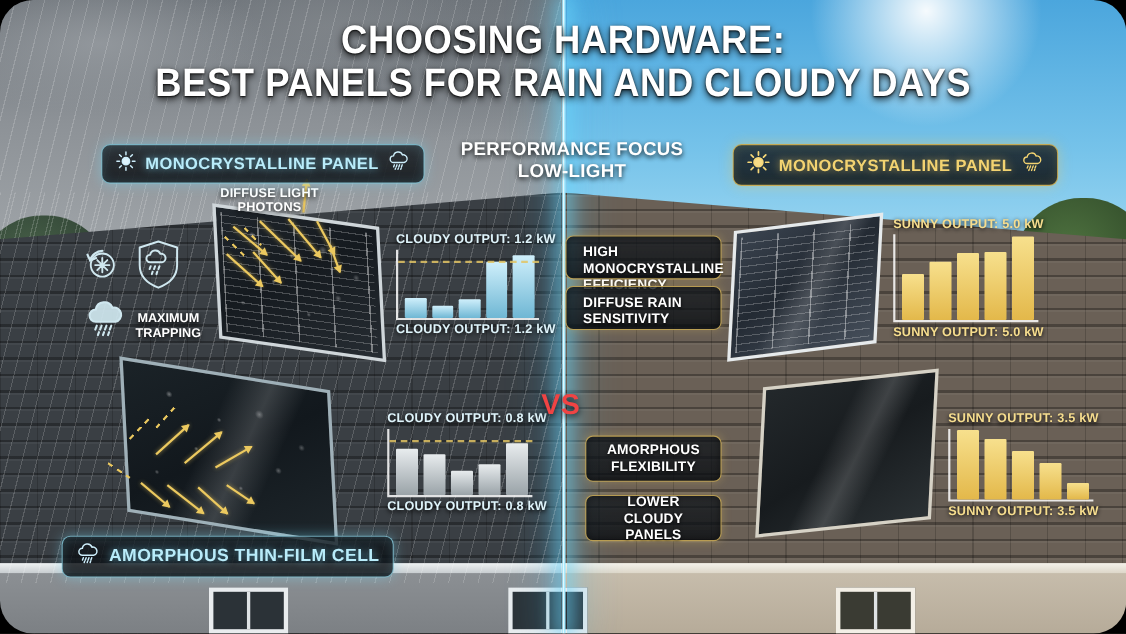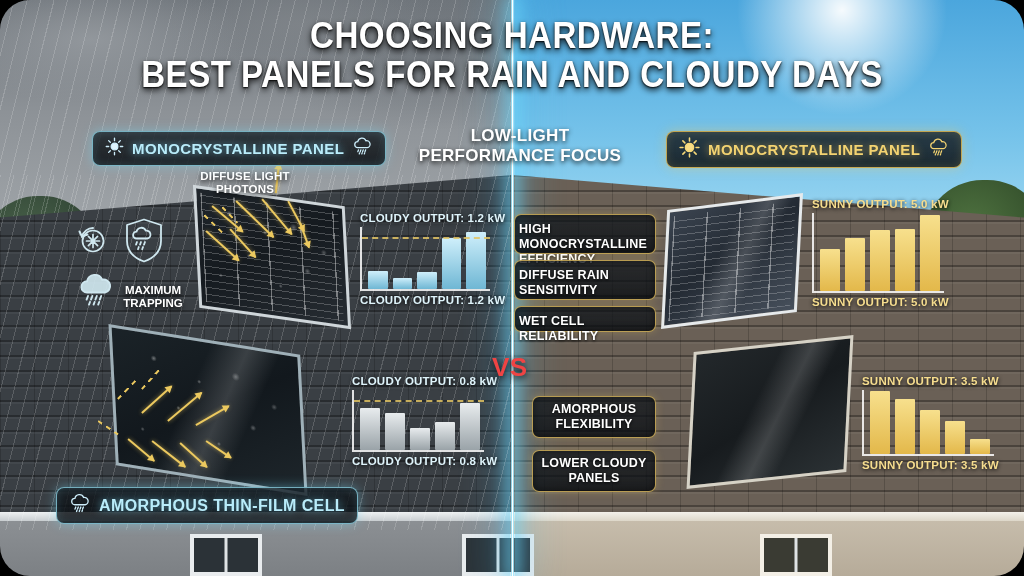--- a/index.html
+++ b/index.html
@@ -113,21 +113,21 @@
   .badge.gold .txt{color:#f3d371;text-shadow:0 0 8px rgba(236,196,88,.70);}
   .badge.bottom{left:56px;top:487px;}
 
   
   .center-head{position:absolute;left:400px;top:126px;width:240px;text-align:center;z-index:36;
     color:#fff;font-weight:bold;font-size:17px;line-height:1.16;letter-spacing:.3px;
     text-shadow:0 2px 5px rgba(0,0,0,.9);}
 
   
   .feat{position:absolute;z-index:34;border-radius:7px;
-    padding:7px 4px;box-sizing:border-box;
+    padding:7px 15px;box-sizing:border-box;
     background:linear-gradient(rgba(18,24,30,.74),rgba(10,14,19,.80));
     border:1.4px solid rgba(228,192,96,.78);
     box-shadow:0 0 9px rgba(228,192,96,.30), inset 0 0 8px rgba(0,0,0,.5);
     color:#fff;font-weight:bold;font-size:12.5px;line-height:1.2;letter-spacing:.2px;
     text-shadow:0 1px 3px rgba(0,0,0,.9);}
   .feat.center-txt{text-align:center;}
 
   .vs{position:absolute;left:492px;top:352px;z-index:38;color:#ef4444;font-weight:bold;
     font-size:26px;letter-spacing:.5px;text-shadow:0 2px 7px rgba(0,0,0,.95);}
 
@@ -312,32 +312,29 @@
     <span>
       <svg width="22" height="21" viewBox="0 0 26 24" fill="none" stroke="#cdeefb" stroke-width="1.6" stroke-linecap="round">
         <path d="M7 13.5a3.8 3.8 0 010-7.6 5.4 5.4 0 0110.3-1.1A4.2 4.2 0 0119 13.5z"></path>
         <path d="M8 16.2l-.9 2.4M11 16.2l-.9 2.4M14 16.2l-.9 2.4M17 16.2l-.9 2.4M9.4 20l-.5 1.4M12.6 20l-.5 1.4M15.8 20l-.5 1.4"></path>
       </svg>
     </span>
     <span class="txt" style="font-size:16px;">AMORPHOUS THIN-FILM CELL</span>
   </div>
 
   <div class="center-head">
+    <div>PERFORMANCE FOCUS</div>
     <div>LOW-LIGHT</div>
-    <div>PERFORMANCE FOCUS</div>
   </div>
 
   <div class="feat" style="left:514px;top:214px;width:142px;height:40px;">
     <span>HIGH MONOCRYSTALLINE EFFICIENCY</span>
   </div>
   <div class="feat" style="left:514px;top:260px;width:142px;height:40px;">
     <span>DIFFUSE RAIN SENSITIVITY</span>
-  </div>
-  <div class="feat" style="left:514px;top:306px;width:142px;height:26px;">
-    <span>WET CELL RELIABILITY</span>
   </div>
 
   <div class="vs">VS</div>
 
   <div class="feat center-txt" style="left:532px;top:396px;width:124px;height:42px;display:flex;align-items:center;justify-content:center;">
     <span>AMORPHOUS FLEXIBILITY</span>
   </div>
   <div class="feat center-txt" style="left:532px;top:450px;width:124px;height:42px;display:flex;align-items:center;justify-content:center;">
     <span>LOWER CLOUDY PANELS</span>
   </div>

